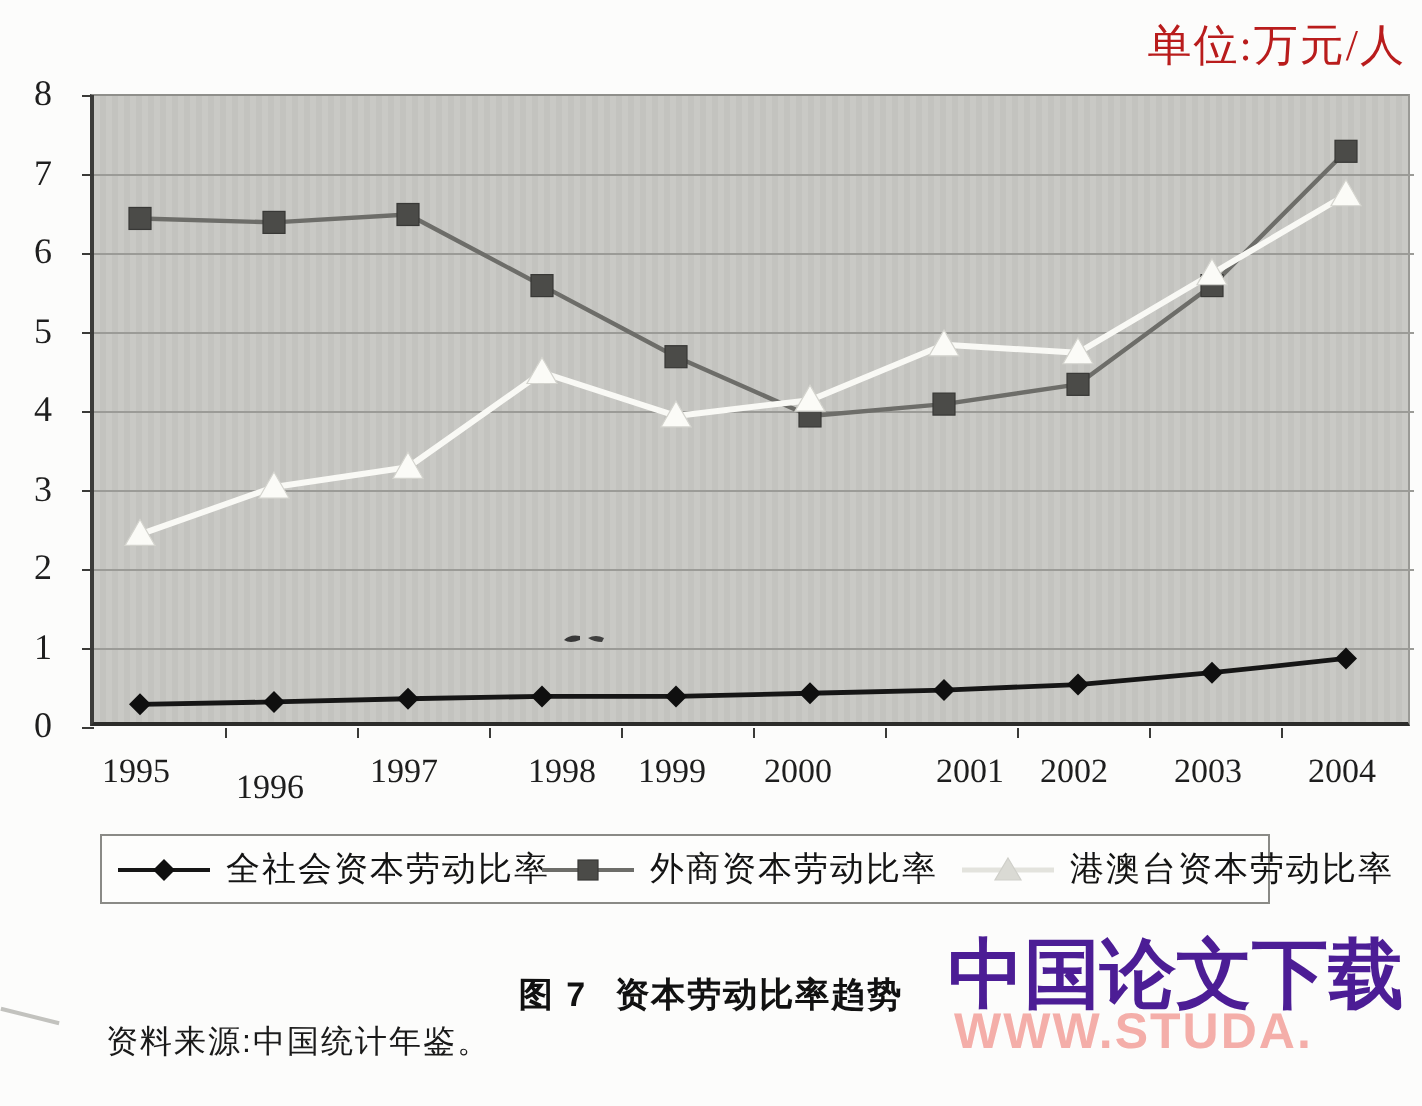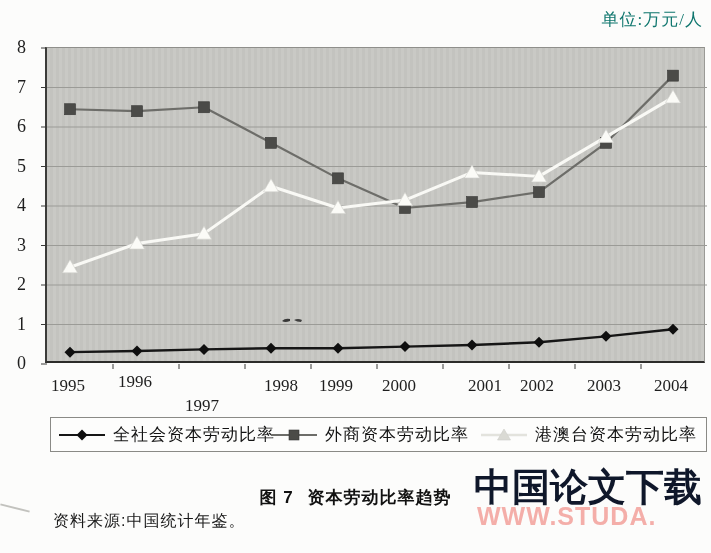--- a/index.html
+++ b/index.html
@@ -6,21 +6,21 @@
   body{
     width:711px;height:553px;position:relative;overflow:hidden;
     background:#fcfcfb;
     font-family:"Liberation Sans","DejaVu Sans",sans-serif;
   }
   .page{position:absolute;inset:0;}
 
   .unit-label{
     position:absolute;top:8px;right:8px;
     font-family:"Liberation Serif","DejaVu Serif",serif;
-    font-size:17px;color:#0f766e;letter-spacing:1px;
+    font-size:22px;color:#b91c1c;letter-spacing:1px;
   }
 
   .plot-area{
     position:absolute;left:45px;top:47px;width:660px;height:316px;
     background:repeating-linear-gradient(90deg,#c9c9c5 0 3px,#c3c3bf 3px 6px);
     border-top:1px solid #8f8f8b;
     border-right:1px solid #9a9a96;
     border-left:2px solid #3c3c3a;
     border-bottom:2px solid #2c2c2a;
     box-sizing:border-box;
@@ -34,21 +34,21 @@
     font-size:18px;color:#1e1e1e;
   }
   .x-labels{position:absolute;left:45px;top:372px;width:660px;height:24px;}
   .x-label{
     position:absolute;transform:translateX(-50%);
     font-family:"Liberation Serif","DejaVu Serif",serif;
     font-size:17px;color:#1e1e1e;white-space:nowrap;
   }
 
   .legend-box{
-    position:absolute;left:50px;top:417px;width:657px;height:35px;
+    position:absolute;left:50px;top:417px;width:585px;height:35px;
     border:1px solid #8a8a86;background:#fdfdfc;box-sizing:border-box;
   }
   .legend-item{
     position:absolute;top:0;height:33px;display:flex;align-items:center;gap:8px;
   }
   .legend-label{font-size:17px;color:#141414;letter-spacing:1px;white-space:nowrap;}
 
   .caption{
     position:absolute;left:0;top:486px;width:711px;text-align:center;
     font-size:17px;font-weight:bold;color:#111;letter-spacing:1px;
@@ -164,22 +164,22 @@
           <path d="M 425 116.92500000000001 L 432.5 129.925 L 417.5 129.925 Z" fill="#fbfbf7" stroke="#d4d4ce" stroke-width="0.6"></path>
           <path d="M 492 120.875 L 499.5 133.875 L 484.5 133.875 Z" fill="#fbfbf7" stroke="#d4d4ce" stroke-width="0.6"></path>
           <path d="M 559 81.375 L 566.5 94.375 L 551.5 94.375 Z" fill="#fbfbf7" stroke="#d4d4ce" stroke-width="0.6"></path>
           <path d="M 626 41.875 L 633.5 54.875 L 618.5 54.875 Z" fill="#fbfbf7" stroke="#d4d4ce" stroke-width="0.6"></path>
         </g>
       </svg>
   </div>
 
   <div class="x-labels">
       <div class="x-label" style="left: 23px; top: 4px; text-align: center;">1995</div>
-      <div class="x-label" style="left: 90px; top: 0;">1996</div>
-      <div class="x-label" style="left: 157px; top: 4px; margin-top: 20px;">1997</div>
+      <div class="x-label" style="left: 90px; top: 12px;">1996</div>
+      <div class="x-label" style="left: 157px; top: 4px;">1997</div>
       <div class="x-label" style="left: 236px; top: 4px;">1998</div>
       <div class="x-label" style="left: 291px; top: 4px;">1999</div>
       <div class="x-label" style="left: 354px; top: 4px;">2000</div>
       <div class="x-label" style="left: 440px; top: 4px;">2001</div>
       <div class="x-label" style="left: 492px; top: 4px; text-align: right;">2002</div>
       <div class="x-label" style="left: 559px; top: 4px;">2003</div>
       <div class="x-label" style="left: 626px; top: 4px;">2004</div>
     </div>
 
   <div class="smudge">
@@ -212,17 +212,17 @@
         <span class="legend-label">港澳台资本劳动比率</span>
       </div>
     </div>
 
   <div class="caption">
     <span>图 7</span><span class="gap"></span><span>资本劳动比率趋势</span>
   </div>
 
   <div class="source-note">资料来源:中国统计年鉴。</div>
 
-  <div class="watermark-line1" style="color: #0f172a; text-align: right;">中国论文下载</div>
+  <div class="watermark-line1" style="color: #4c1d95; text-align: right;">中国论文下载</div>
   <div class="watermark-line2" style="color: rgb(244, 174, 169);">WWW.STUDA.</div>
 
   <div class="scan-stroke"></div>
 </div>
 
 </body></html>

